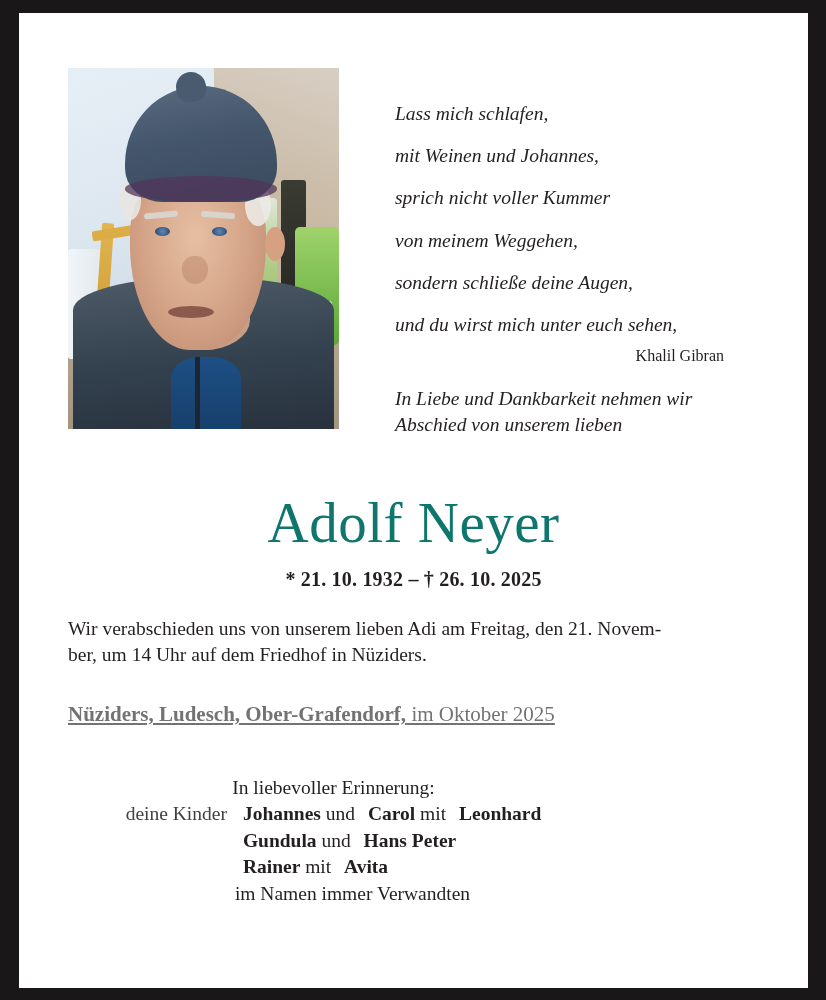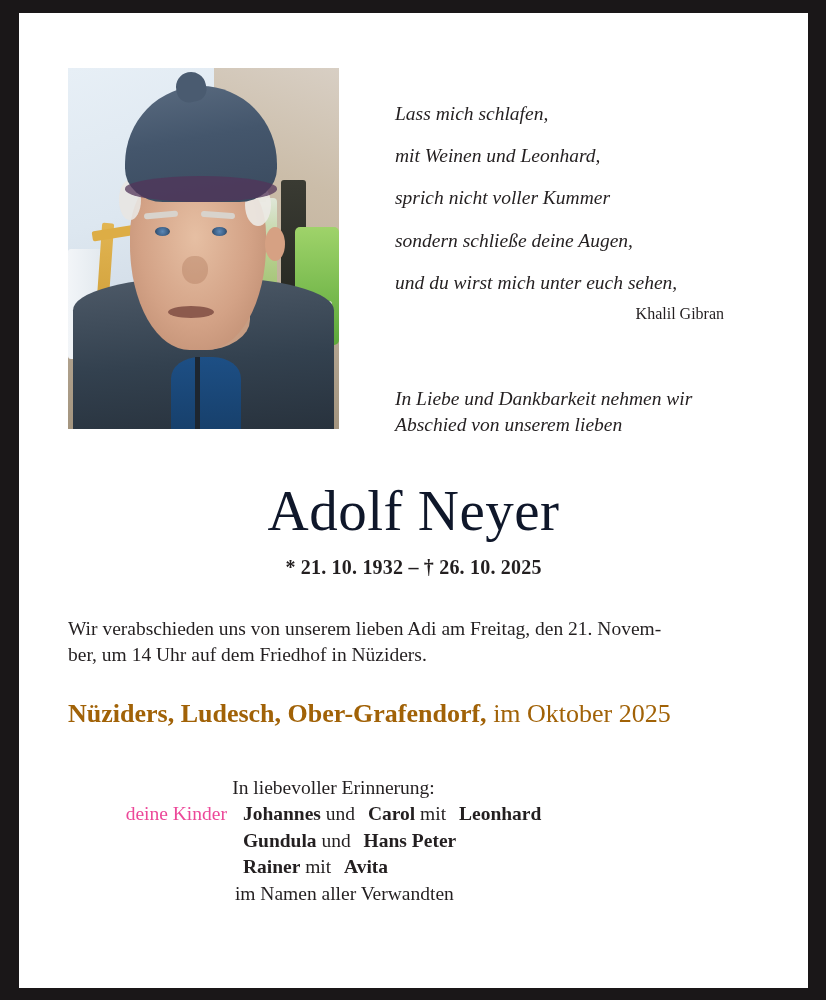--- a/index.html
+++ b/index.html
@@ -275,23 +275,23 @@
     position: absolute;
     left: 0;
     top: 467px;
     width: 789px;
     text-align: center;
   }
   .deceased-name {
     font-size: 57px;
     line-height: 62px;
     letter-spacing: .5px;
-    color: #0f172a;
+    color: #0f766e;
     font-weight: normal;
-    margin: 0;
+    margin: 12px;
   }
   .life-dates {
     margin-top: 14px;
     font-size: 20px;
     font-weight: bold;
     color: #231f20;
     letter-spacing: .2px;
   }
 
   
@@ -304,23 +304,24 @@
   }
   .body-line {
     font-size: 19.5px;
     line-height: 26px;
     color: #231f20;
   }
   .place-line {
     position: absolute;
     left: 49px;
     top: 688px;
-    font-size: 26px;
+    font-size: 21px;
     line-height: 26px;
-    color: #a16207;
+    color: #737373;
+    text-decoration: underline;
   }
   .place-line b { font-weight: bold; }
 
   
   .family {
     position: absolute;
     left: 0;
     top: 762px;
     width: 629px;
   }
@@ -335,21 +336,21 @@
     display: flex;
     justify-content: center;
   }
   .family-inner {
     display: flex;
     align-items: flex-start;
   }
   .kinder-label {
     font-size: 19.5px;
     line-height: 26.5px;
-    color: #ec4899;
+    color: #404040;
     padding-right: 8px;
     white-space: nowrap;
   }
   .names-col {
     text-align: left;
   }
   .names-line {
     font-size: 19.5px;
     line-height: 26.5px;
     color: #231f20;
@@ -387,22 +388,23 @@
       <div class="ph-eye-r"></div>
       <div class="ph-nose"></div>
       <div class="ph-mouth"></div>
       <div class="ph-hat"></div>
       <div class="ph-hat-tip"></div>
       <div class="ph-brim"></div>
     </div>
 
     <div class="poem">
       <div class="poem-line">Lass mich schlafen,</div>
-      <div class="poem-line">mit Weinen und Leonhard,</div>
+      <div class="poem-line">mit Weinen und Johannes,</div>
       <div class="poem-line">sprich nicht voller Kummer</div>
+      <div class="poem-line">von meinem Weggehen,</div>
       <div class="poem-line">sondern schließe deine Augen,</div>
       <div class="poem-line">und du wirst mich unter euch sehen,</div>
       <div class="poem-author">Khalil Gibran</div>
     </div>
 
     <div class="intro">
       <div class="intro-line">In Liebe und Dankbarkeit nehmen wir</div>
       <div class="intro-line">Abschied von unserem lieben</div>
     </div>
 
@@ -420,20 +422,20 @@
 
     <div class="family">
       <div class="family-head">In liebevoller Erinnerung:</div>
       <div class="family-rows">
         <div class="family-inner">
           <div class="kinder-label">deine Kinder</div>
           <div class="names-col" id="names-col">
               <div class="names-line"><b>Johannes</b><span> und </span><b>Carol</b><span> mit </span><b>Leonhard</b></div>
               <div class="names-line"><b>Gundula</b><span> und </span><b>Hans Peter</b></div>
               <div class="names-line"><b>Rainer</b><span> mit </span><b>Avita</b></div>
-              <div class="names-line"><span>im Namen aller Verwandten</span></div>
+              <div class="names-line"><span>im Namen immer Verwandten</span></div>
             </div>
         </div>
       </div>
     </div>
 
   </div>
 </div>
 
 </body></html>

